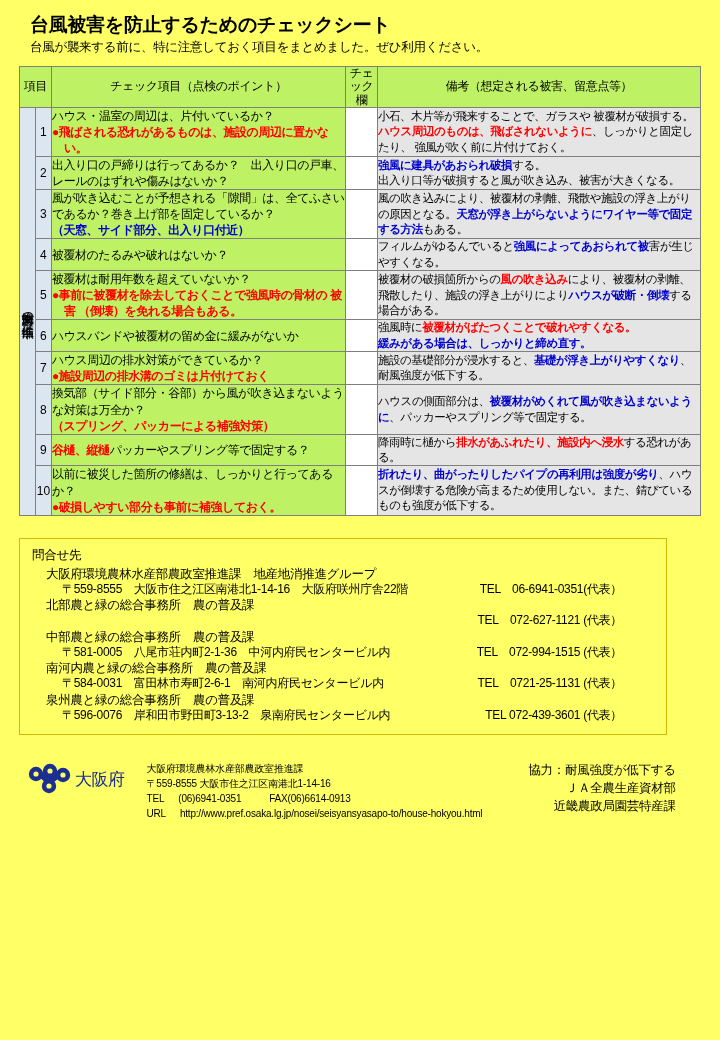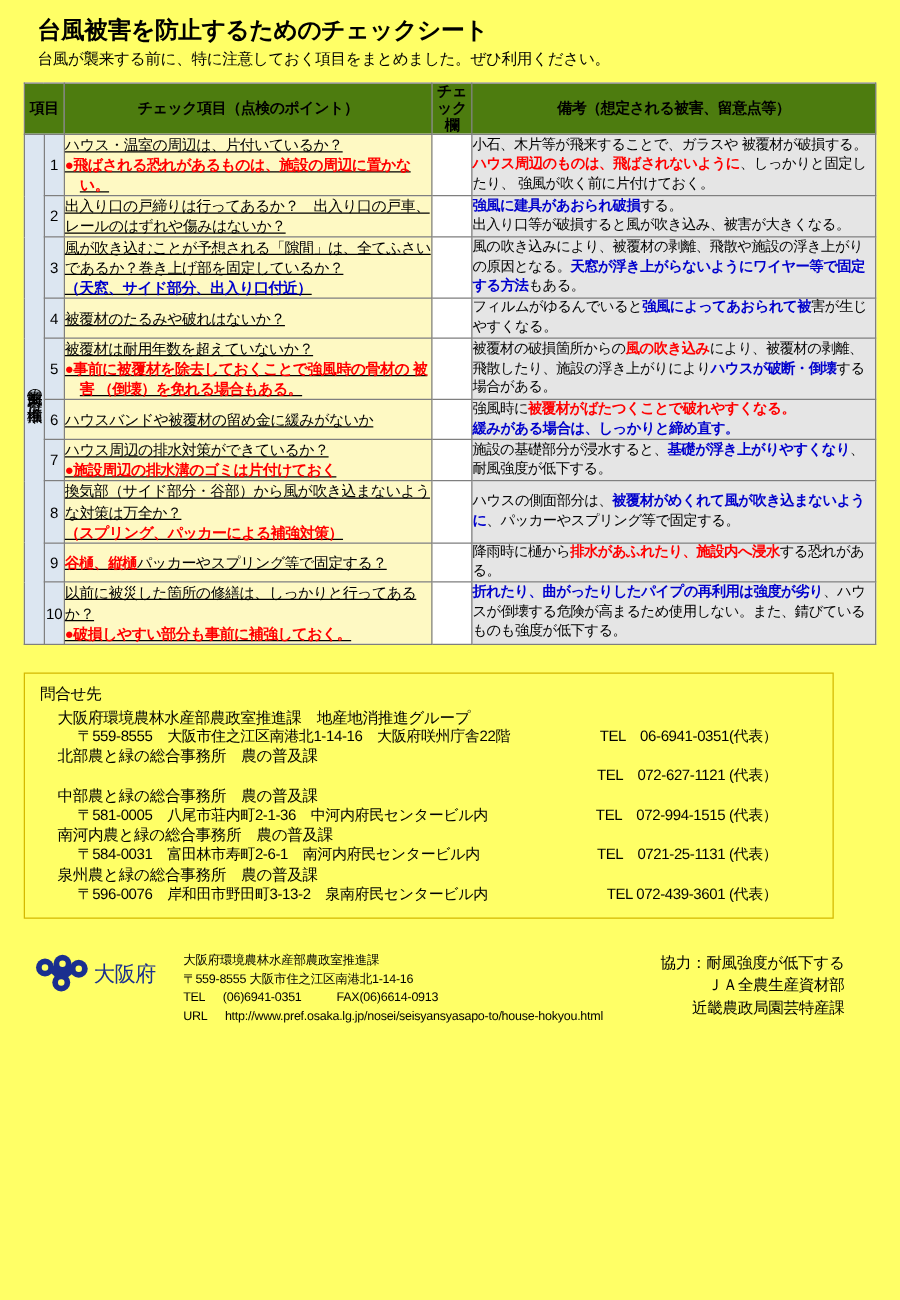--- a/index.html
+++ b/index.html
@@ -46,23 +46,23 @@
     background: #ffffff;
     border: 1.5px solid #7f7f7f;
   }
   table.checksheet th,
   table.checksheet td {
     border: 1px solid #7f7f7f;
     vertical-align: middle;
     padding: 0;
   }
   thead th {
-    background: #4d7c0f;
+    background: #bef264;
     font-size: 12px;
-    font-weight: bold;
+    font-weight: normal;
     text-align: center;
     height: 36px;
     line-height: 1.1;
     letter-spacing: -0.4px;
   }
   th.col-cat   { width: 30px; }
   th.col-item  { width: 285px; }
   th.col-check { width: 30px; }
   th.col-note  { width: 313px; }
 
@@ -81,26 +81,25 @@
     display: inline-block;
     line-height: 1.18;
   }
   td.num-cell {
     background: #dce6f1;
     text-align: center;
     font-size: 12px;
     width: 22px;
   }
   td.item-cell {
-    background: #fef9c3;
+    background: #bef264;
     font-size: 12px;
     line-height: 1.34;
     padding: 5px 5px 5px 8px;
     letter-spacing: -0.45px;
-    text-decoration: underline;
   }
   td.check-cell {
     background: #ffffff;
     width: 30px;
   }
   td.note-cell {
     background: #e5e5e5;
     font-size: 11.5px;
     line-height: 1.34;
     padding: 5px 7px 5px 8px;

